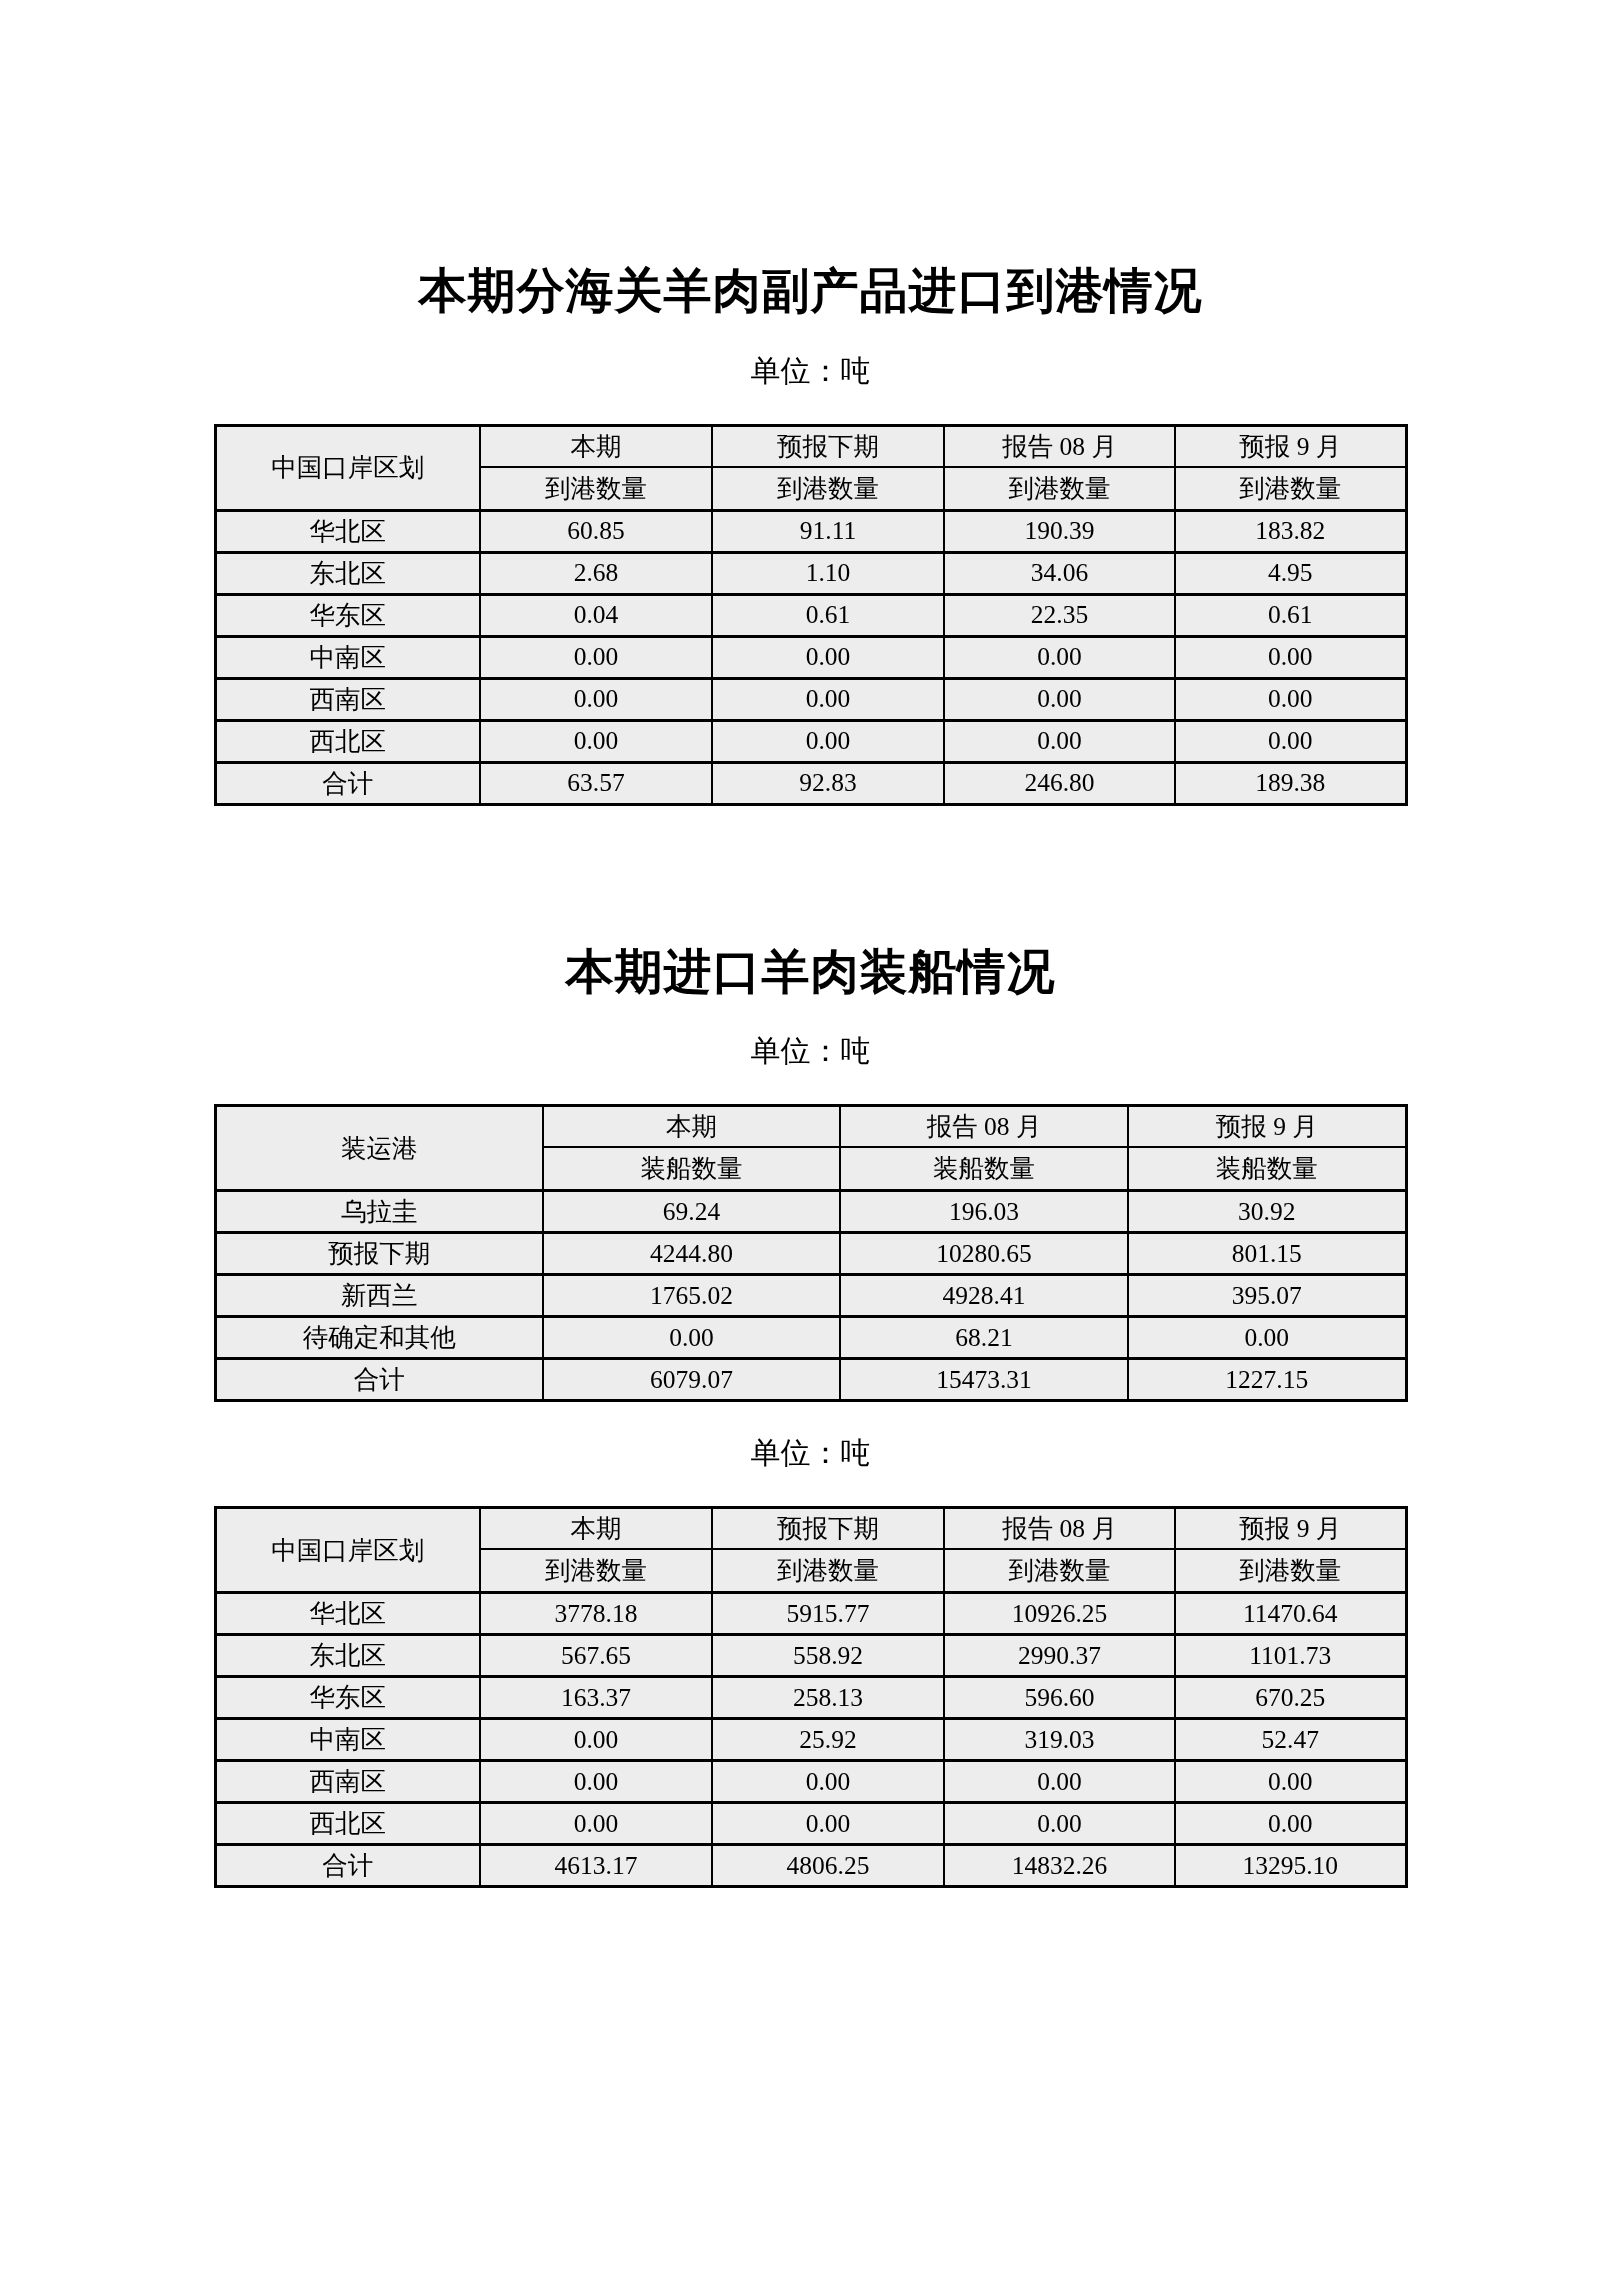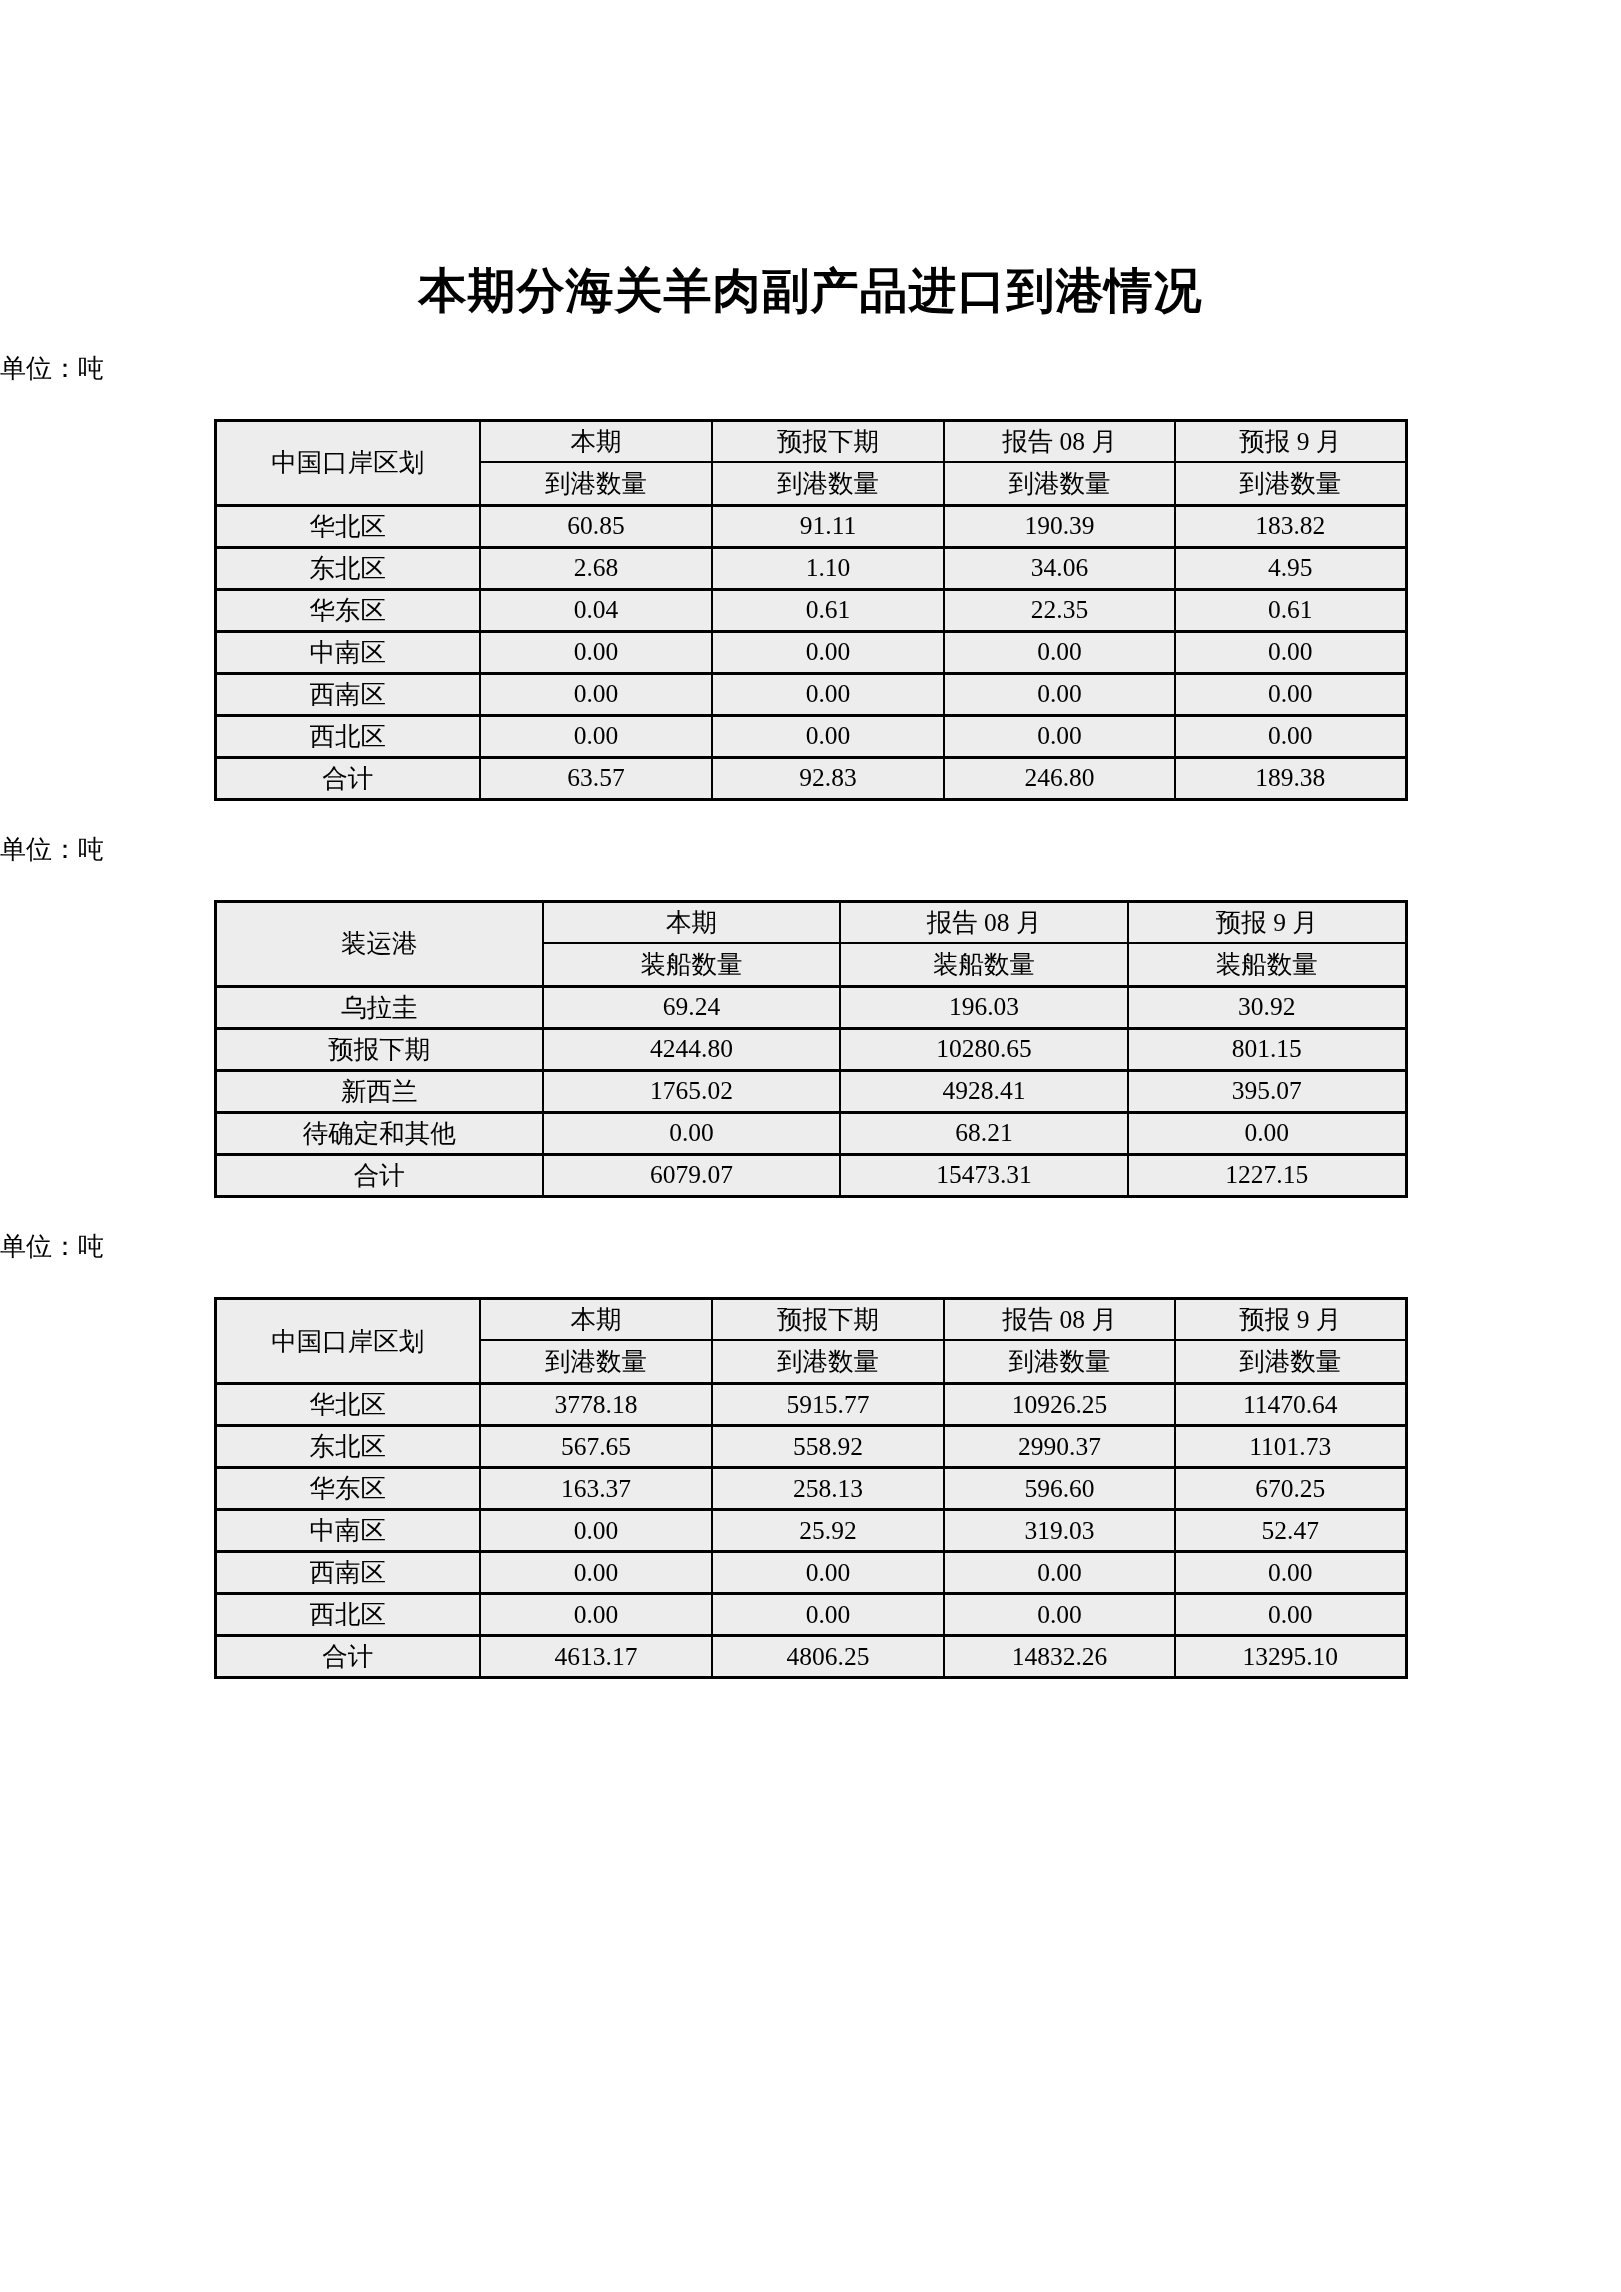--- a/index.html
+++ b/index.html
@@ -20,22 +20,22 @@
     font-size: 48px;
     font-weight: bold;
     text-align: center;
     line-height: 1.2;
     letter-spacing: 1px;
   }
   .title-1 { padding-top: 218px; }
   .title-2 { margin-top: 137px; }
   .title-3 { margin-top: 98px; }
   .unit-line {
-    font-size: 26px;
-    text-align: left;
+    font-size: 30px;
+    text-align: center;
     margin-top: 33px;
     line-height: 1.2;
   }
   table.rpt {
     border-collapse: collapse;
     table-layout: fixed;
     margin: 35px auto 0 auto;
     border: 3.9px solid #000000;
     empty-cells: show;
   }
@@ -139,20 +139,21 @@
       <tr class="data">
         <td>合计</td>
         <td>63.57</td>
         <td>92.83</td>
         <td>246.80</td>
         <td>189.38</td>
       </tr>
     </tbody>
   </table>
 
+  <div class="doc-title title-2">本期进口羊肉装船情况</div>
   <div class="unit-line">单位：吨</div>
 
   <table class="rpt t23">
     <colgroup>
         <col class="c0">
         <col class="c1">
         <col class="c2">
         <col class="c3">
       </colgroup>
     <tbody>

